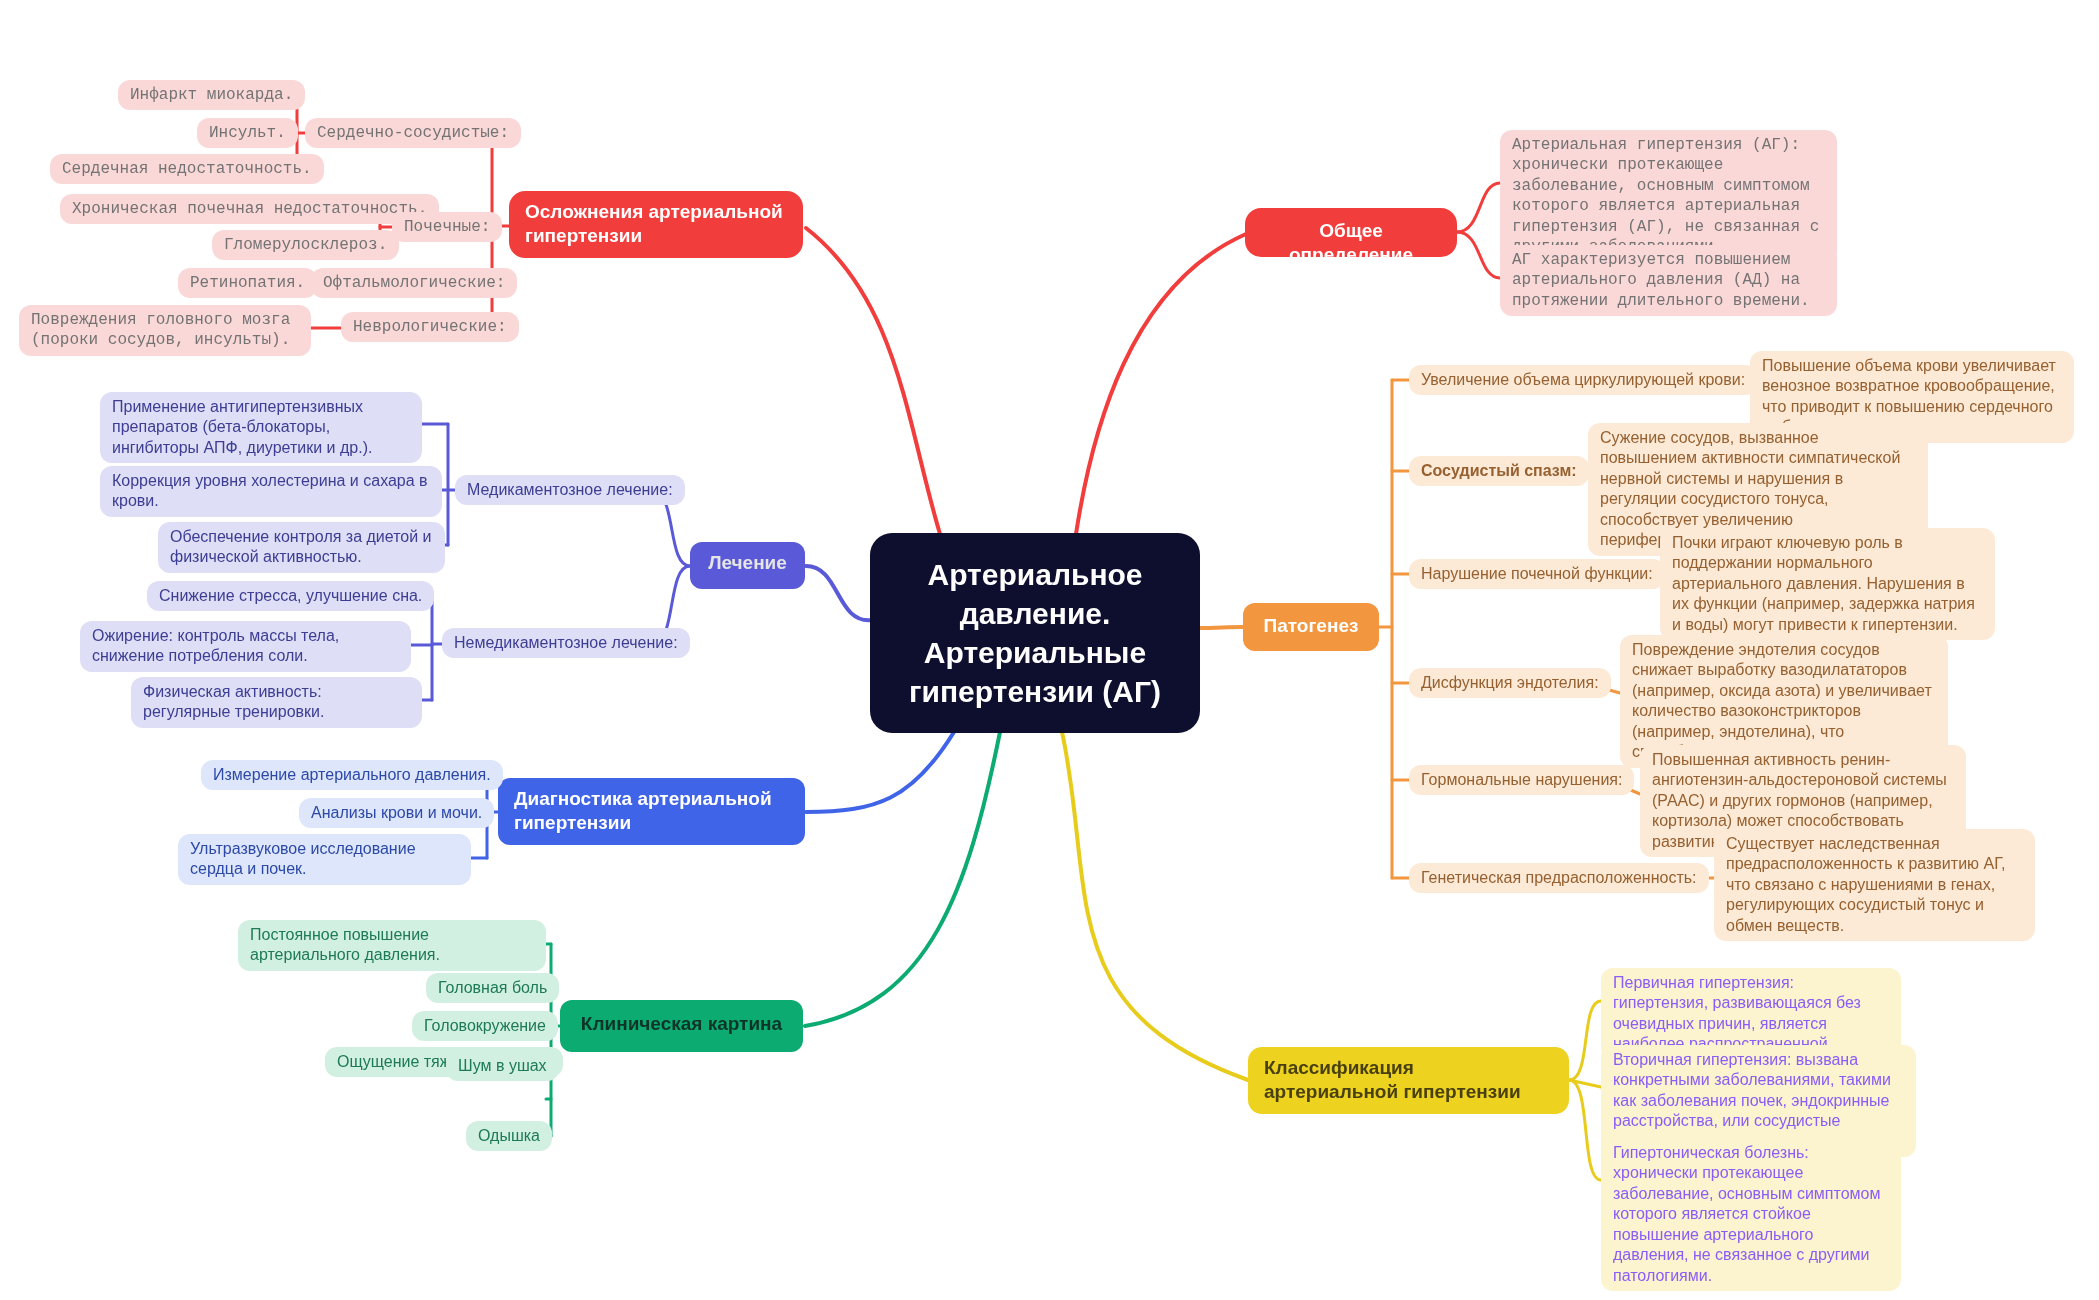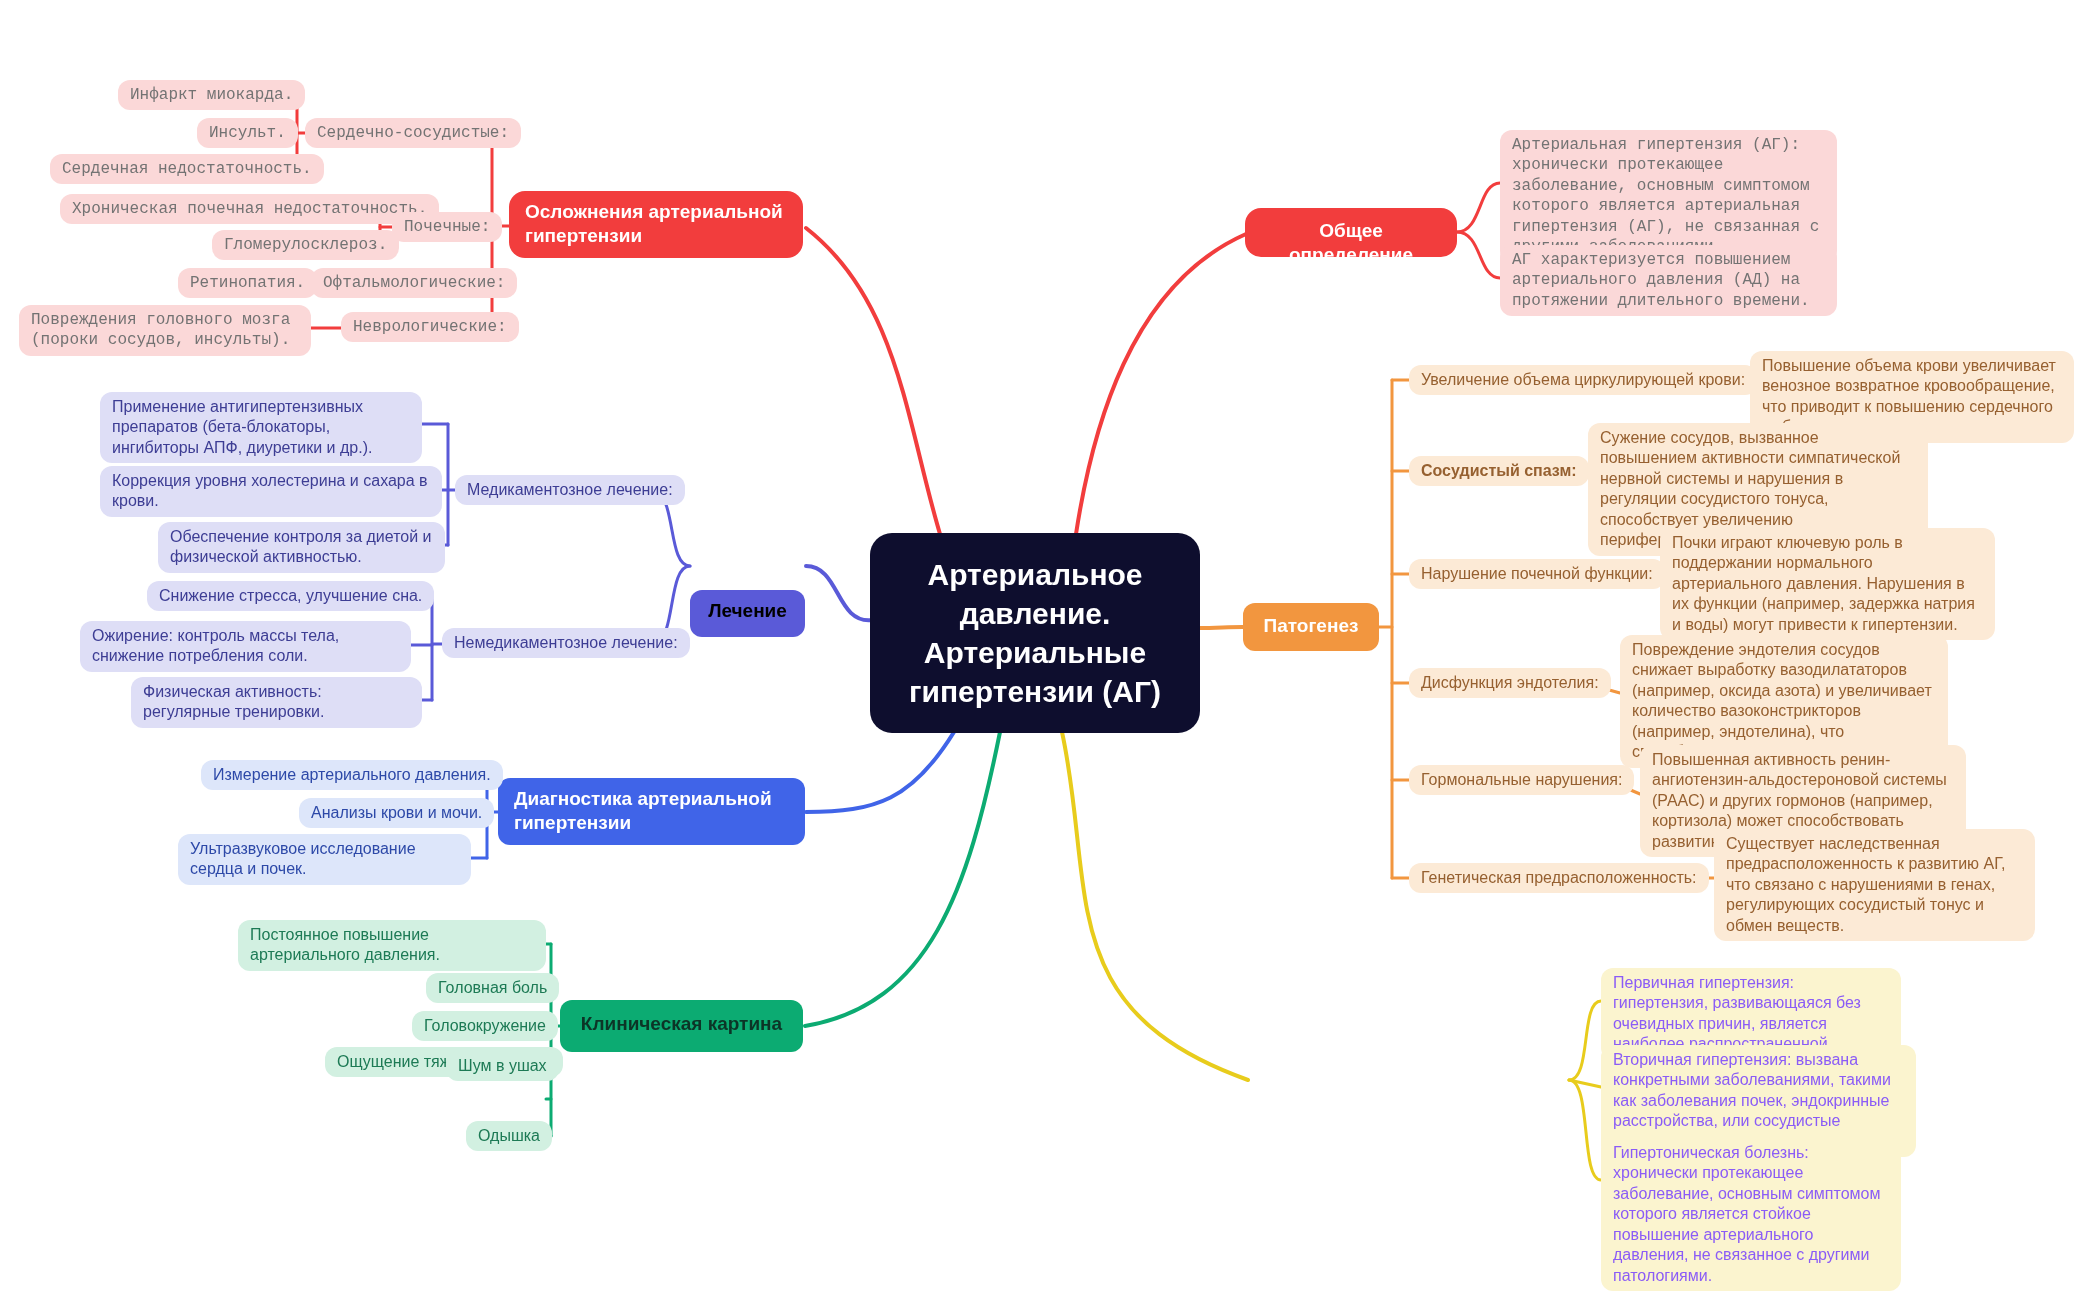--- a/index.html
+++ b/index.html
@@ -5,21 +5,21 @@
   html,body{margin:0;padding:0;background:#fff;}
   body{font-family:"Liberation Sans", "DejaVu Sans", sans-serif;}
   #canvas{position:relative;width:2099px;height:1300px;background:#ffffff;overflow:hidden;}
   #wires{position:absolute;left:0;top:0;}
   .chip{position:absolute;border-radius:12px;padding:5px 12px;font-size:16px;line-height:1.28;box-sizing:border-box;}
   .nw{white-space:nowrap;}
   .head{position:absolute;border-radius:12px;padding:9px 16px;font-size:19px;font-weight:bold;line-height:1.25;box-sizing:border-box;}
   .pink{background:#fbd8d8;color:#737373;font-family:Liberation Mono, monospace;}
   .red-head{background:#f23d3d;color:#ffffff;border-radius:16px;}
   .lav{background:#dedef6;color:#3d3d94;}
-  .purple-head{background:#5a5ad8;color:#000000;margin-top:48px;}
+  .purple-head{background:#5a5ad8;color:#e5e5e5;}
   .lblue{background:#dde6fa;color:#2d49a8;}
   .blue-head{background:#4064e8;color:#ffffff;}
   .lgreen{background:#d2f0e1;color:#1d7a55;}
   .green-head{background:#0cab72;color:#0c3527;}
   .lorange{background:#fcead6;color:#966030;}
   .orange-head{background:#f2963f;color:#ffffff;}
   .lyellow{background:#fbf4cf;color:#8b5cf6;}
   .yellow-head{background:#eed220;color:#49400f;border-radius:14px;}
   .center-node{position:absolute;left:870px;top:533px;width:330px;height:200px;background:#0e0e2e;color:#ffffff;
     border-radius:22px;display:flex;align-items:center;justify-content:center;text-align:center;
@@ -182,17 +182,18 @@
   <div class="chip lorange" style="left:1588px;top:423px;width:340px;">Сужение сосудов, вызванное повышением активности симпатической нервной системы и нарушения в регуляции сосудистого тонуса, способствует увеличению периферического сопротивления.</div>
   <div class="chip lorange nw" style="left:1409px;top:559px;">Нарушение почечной функции:</div>
   <div class="chip lorange" style="left:1660px;top:528px;width:335px;">Почки играют ключевую роль в поддержании нормального артериального давления. Нарушения в их функции (например, задержка натрия и воды) могут привести к гипертензии.</div>
   <div class="chip lorange nw" style="left:1409px;top:668px;">Дисфункция эндотелия:</div>
   <div class="chip lorange" style="left:1620px;top:635px;width:328px;">Повреждение эндотелия сосудов снижает выработку вазодилататоров (например, оксида азота) и увеличивает количество вазоконстрикторов (например, эндотелина), что способствует повышению АД.</div>
   <div class="chip lorange nw" style="left:1409px;top:765px;">Гормональные нарушения:</div>
   <div class="chip lorange" style="left:1640px;top:745px;width:326px;">Повышенная активность ренин-ангиотензин-альдостероновой системы (РААС) и других гормонов (например, кортизола) может способствовать развитию гипертензии.</div>
   <div class="chip lorange nw" style="left:1409px;top:863px;">Генетическая предрасположенность:</div>
   <div class="chip lorange" style="left:1714px;top:829px;width:321px;">Существует наследственная предрасположенность к развитию АГ, что связано с нарушениями в генах, регулирующих сосудистый тонус и обмен веществ.</div>
 
+  <div class="head yellow-head" style="left:1248px;top:1047px;width:321px;height:67px;">Классификация артериальной гипертензии</div>
   <div class="chip lyellow" style="left:1601px;top:968px;width:300px;">Первичная гипертензия: гипертензия, развивающаяся без очевидных причин, является наиболее распространенной.</div>
   <div class="chip lyellow" style="left:1601px;top:1045px;width:315px;">Вторичная гипертензия: вызвана конкретными заболеваниями, такими как заболевания почек, эндокринные расстройства, или сосудистые патологии.</div>
   <div class="chip lyellow" style="left:1601px;top:1138px;width:300px;">Гипертоническая болезнь: хронически протекающее заболевание, основным симптомом которого является стойкое повышение артериального давления, не связанное с другими патологиями.</div>
 
 </div>
 
 </body></html>

